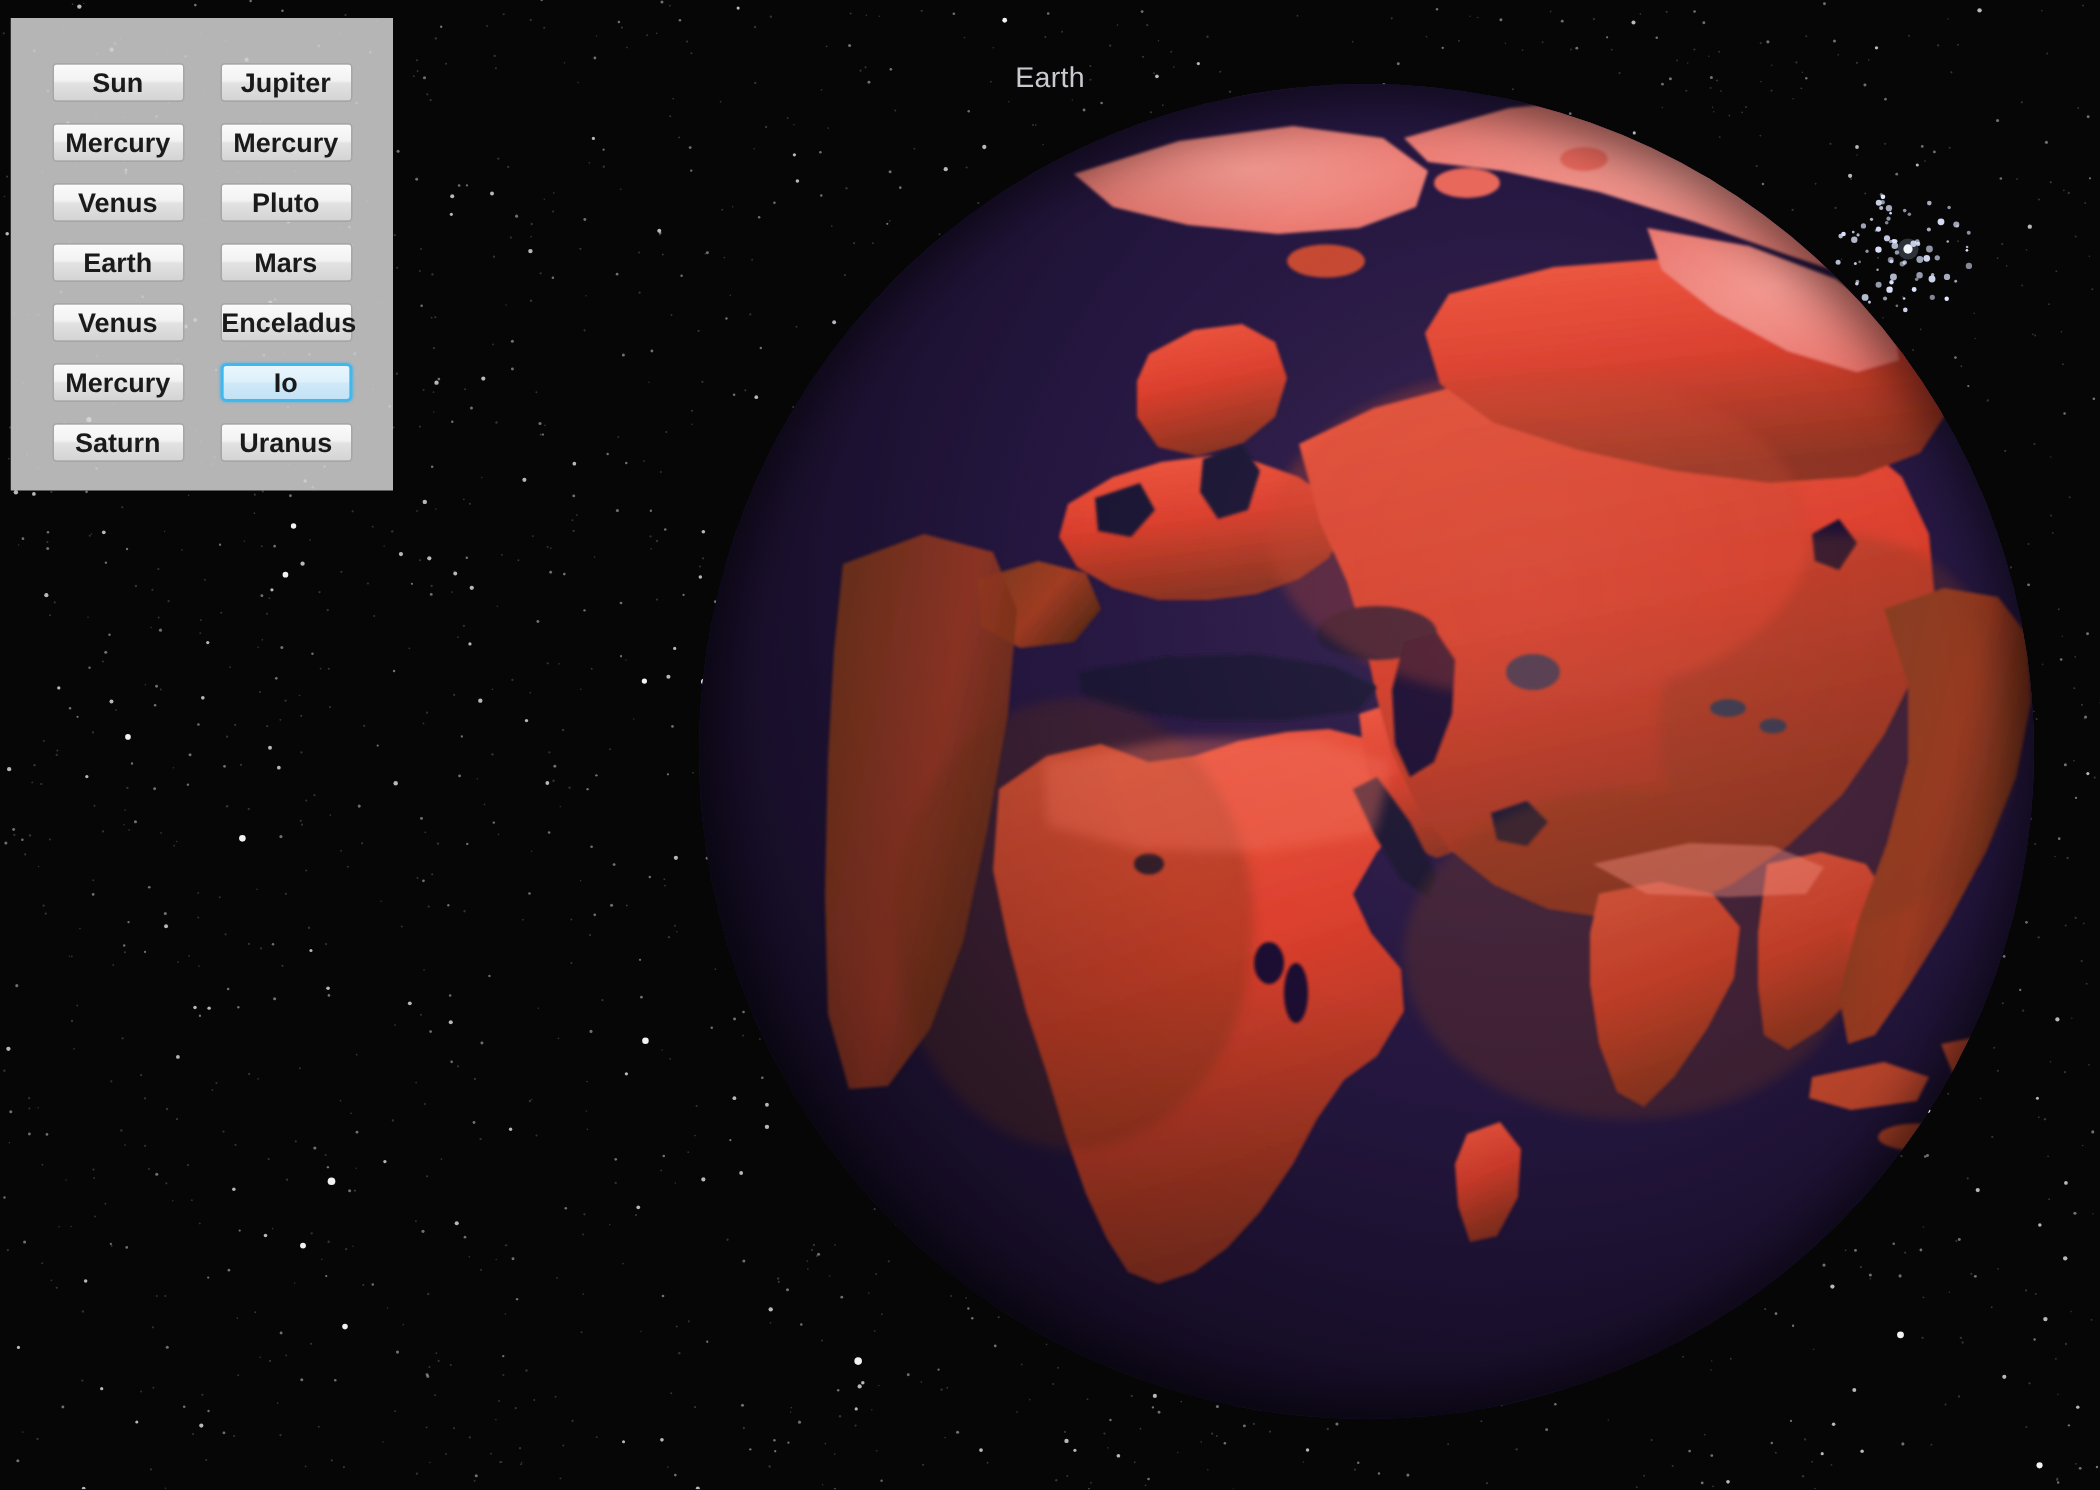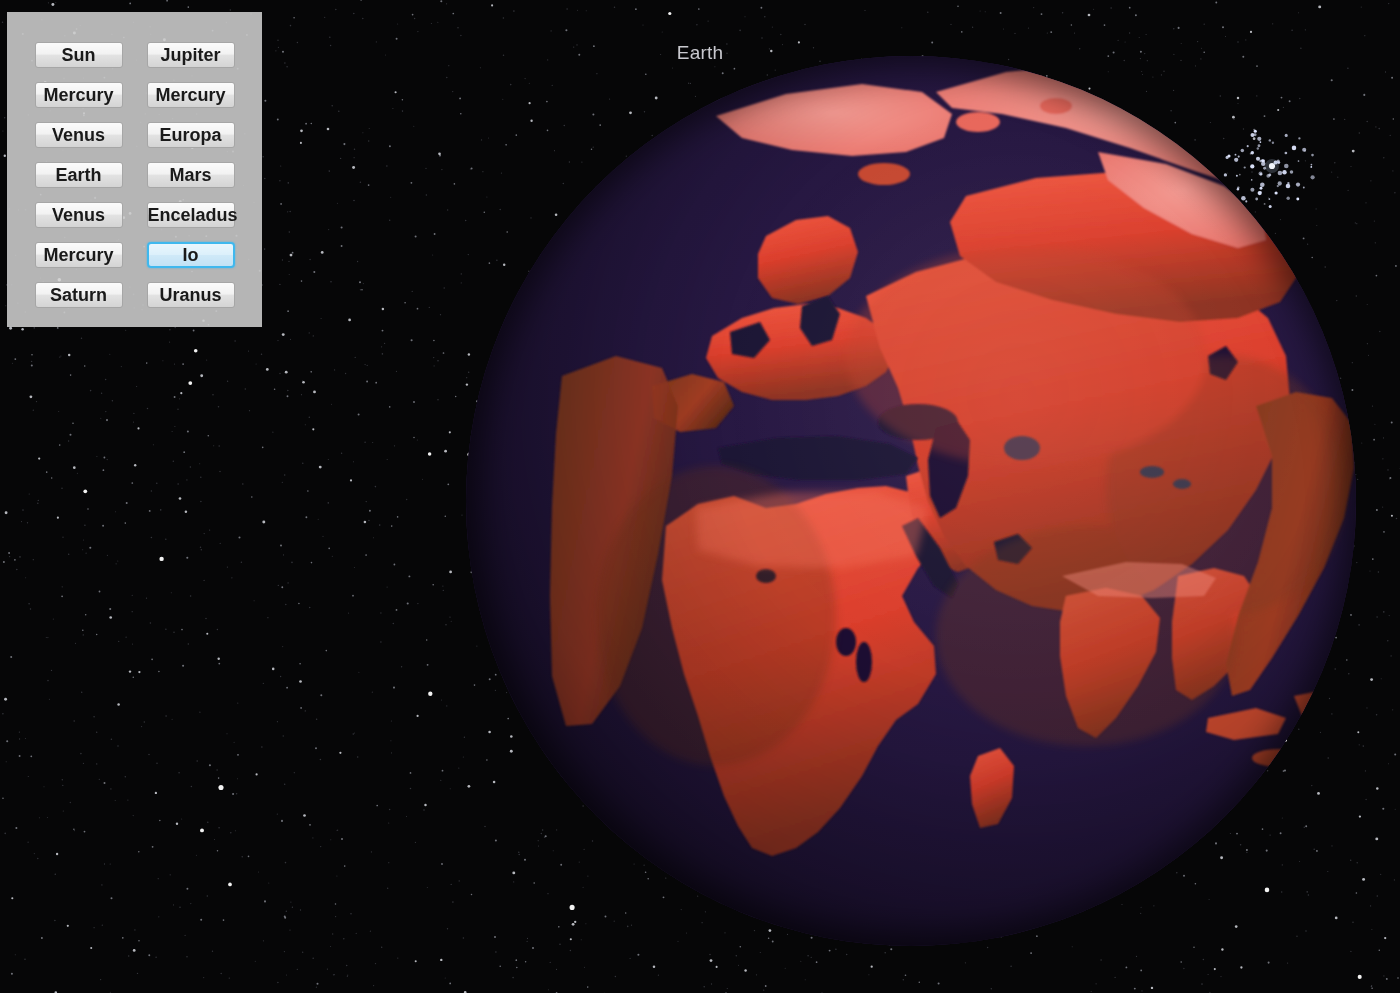--- a/index.html
+++ b/index.html
@@ -2982,21 +2982,21 @@
     <div class="title">Earth</div>
   </div>
 
   <div class="panel">
     <div class="btn-grid" id="btn-grid">
         <button class="pbtn">Sun</button>
         <button class="pbtn">Jupiter</button>
         <button class="pbtn">Mercury</button>
         <button class="pbtn">Mercury</button>
         <button class="pbtn">Venus</button>
-        <button class="pbtn">Europa</button>
+        <button class="pbtn">Pluto</button>
         <button class="pbtn">Earth</button>
         <button class="pbtn">Mars</button>
         <button class="pbtn">Venus</button>
         <button class="pbtn">Enceladus</button>
         <button class="pbtn">Mercury</button>
         <button class="pbtn selected">Io</button>
         <button class="pbtn">Saturn</button>
         <button class="pbtn">Uranus</button>
       </div>
   </div>

